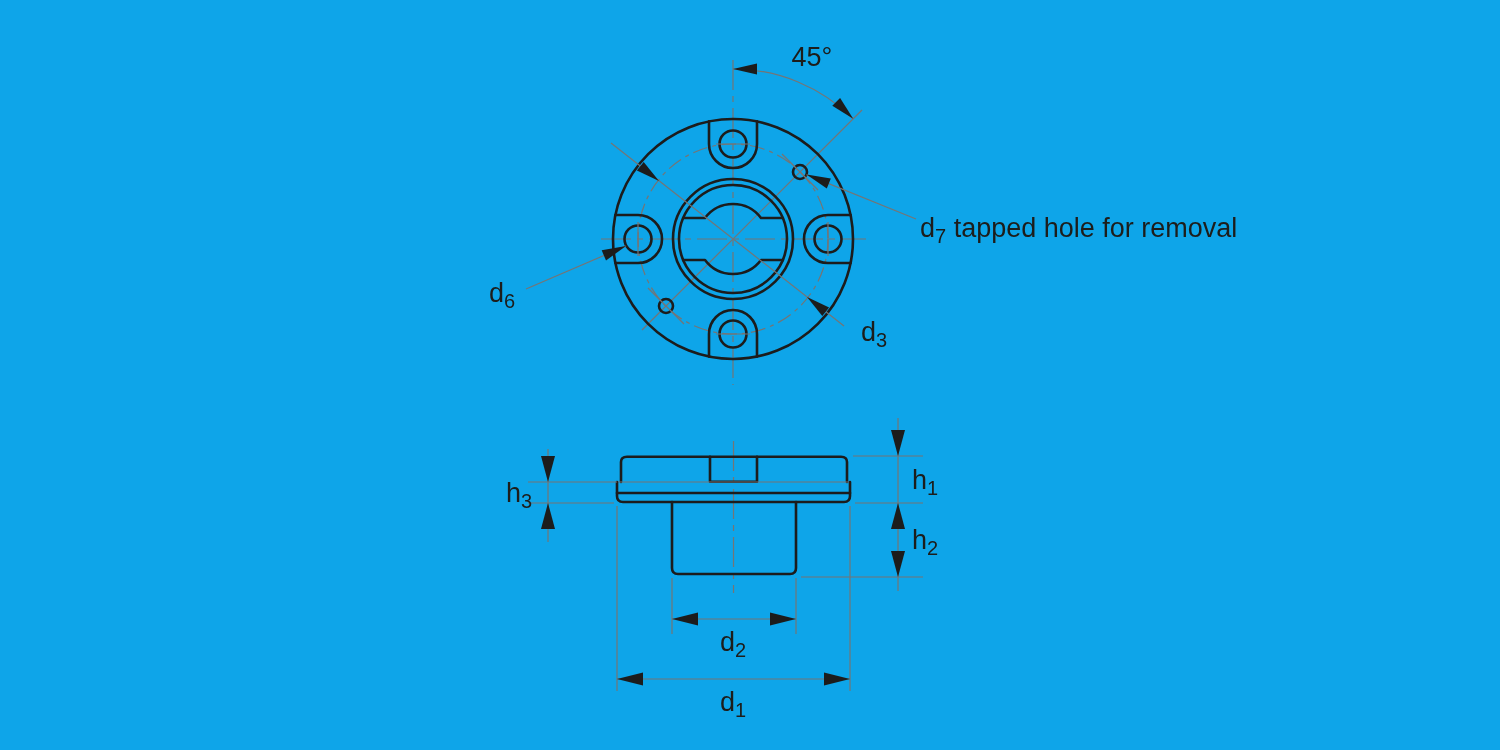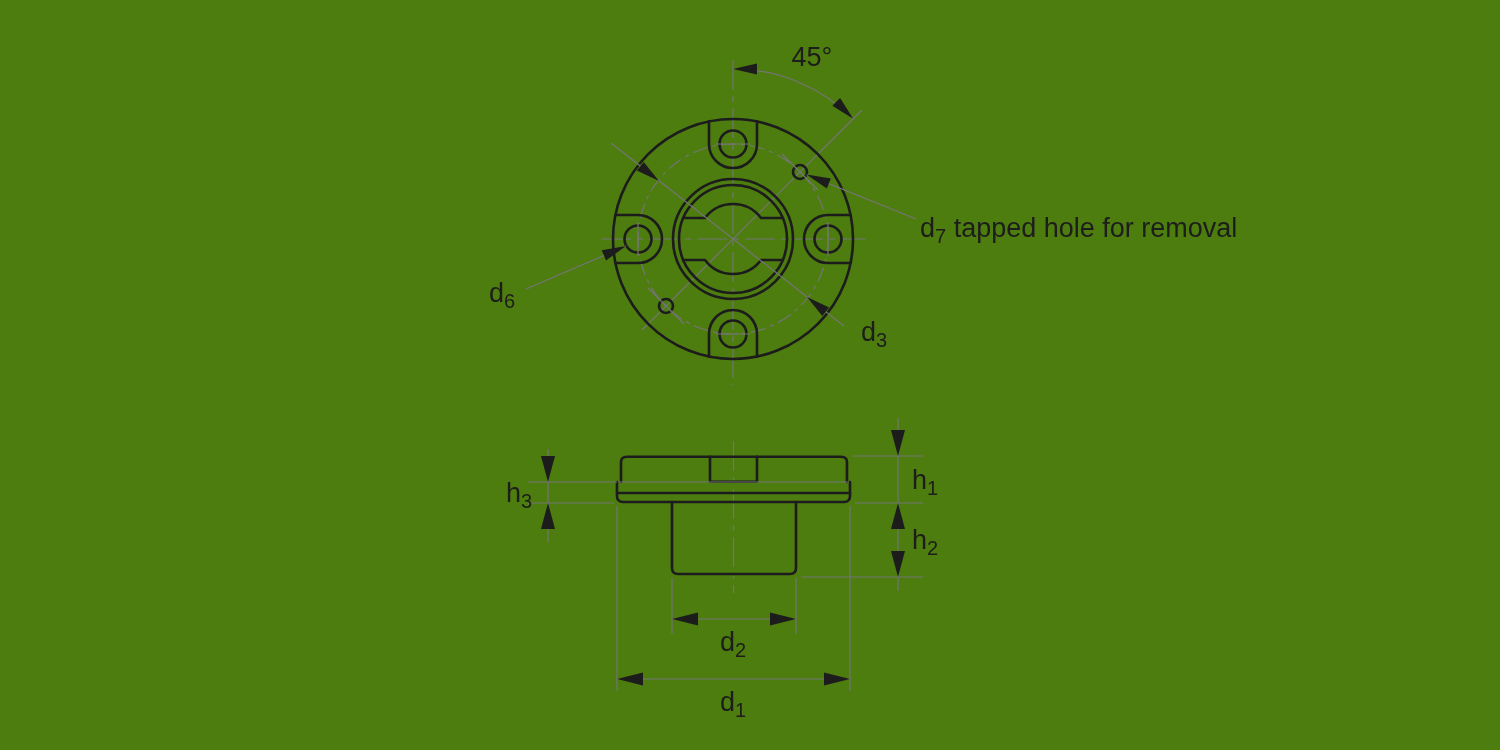--- a/index.html
+++ b/index.html
@@ -1,16 +1,16 @@
 <!DOCTYPE html>
 <html><head>
 <meta charset="utf-8">
 <style>
   html,body{margin:0;padding:0;background:#ffffff;}
-  .canvas{position:relative;width:1500px;height:750px;background:#4d7c0f;overflow:hidden;text-decoration:underline;}
+  .canvas{position:relative;width:1500px;height:750px;background:#0ea5e9;overflow:hidden;text-decoration:underline;}
   svg{display:block;}
   .thick{fill:none;stroke:#1c1c1c;stroke-width:2.6;stroke-linejoin:round;stroke-linecap:round;}
   .thin{fill:none;stroke:#757575;stroke-width:1.2;stroke-linecap:butt;}
   .cl{fill:none;stroke:#757575;stroke-width:1.2;stroke-dasharray:30 6 6 6;}
   .bc{fill:none;stroke:#757575;stroke-width:1.2;stroke-dasharray:15 5 4 5;}
   .arw{fill:#1c1c1c;stroke:none;}
   .lbl{font-family:"Liberation Sans","DejaVu Sans",sans-serif;font-size:27px;fill:#1d1d1b;}
   .sub{font-size:20px;}
 </style>
 </head>

